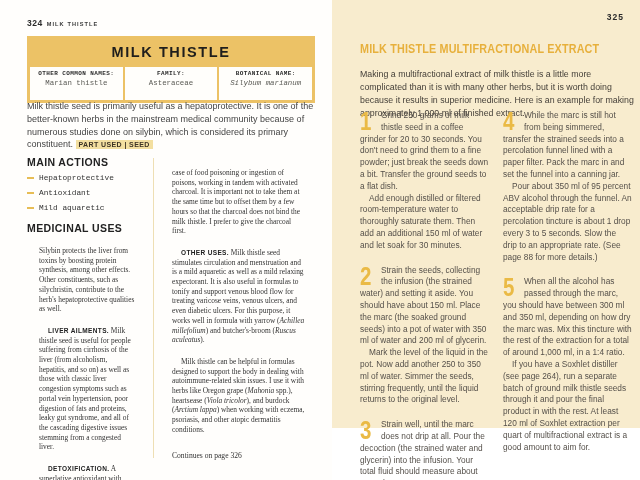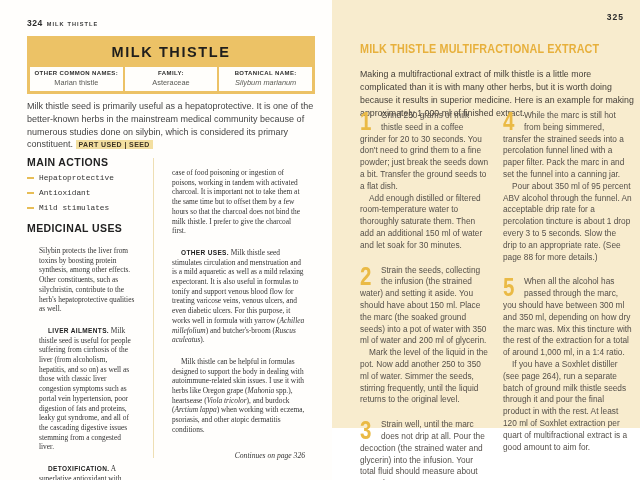--- a/index.html
+++ b/index.html
@@ -15,21 +15,21 @@
   .left-page{position:absolute;left:0;top:0;width:332px;height:480px;background:#fffefc;}
   .lp-header{position:absolute;left:27px;top:12px;color:#2b2b2b;white-space:nowrap;}
   .lp-header .pnum{font-weight:bold;font-size:8.5px;letter-spacing:.5px;}
   .lp-header .rtitle{font-weight:bold;font-size:5.6px;letter-spacing:1.1px;margin-left:4px;color:#3a3a3a;}
 
   .title-box{position:absolute;left:27px;top:36px;width:288px;background:#ecc266;
     box-sizing:border-box;padding:0 3px 3px 3px;}
   .tb-title{height:31px;display:flex;align-items:center;justify-content:center;
     font-weight:bold;font-size:14.5px;letter-spacing:1.6px;color:#1f1e1c;}
   .tb-cells{display:flex;gap:2px;}
-  .tb-cell{flex:1;background:#fffefb;text-align:center;padding:3px 2px 4px 2px;}
+  .tb-cell{flex:1;background:#fffefb;text-align:center;padding:3px 2px 13px 2px;font-family:Liberation Mono, monospace;}
   .tb-label{font-size:6px;font-weight:bold;letter-spacing:.4px;color:#2d2d2d;}
   .tb-value{font-size:7.4px;color:#5a5a55;margin-top:1.5px;}
   .tb-value.it{font-style:italic;}
 
   .lp-intro{position:absolute;left:27px;top:100px;width:290px;
     font-size:9px;line-height:12.8px;color:#454545;}
   .badge{background:#f3dfa0;color:#3d3324;font-weight:bold;font-size:7px;
     letter-spacing:.4px;padding:1px 3px;white-space:nowrap;}
 
   .lp-columns{position:absolute;left:27px;top:156px;width:290px;display:flex;}
@@ -43,21 +43,21 @@
   .actions li{font-family:Liberation Mono, monospace;font-size:7.8px;color:#333;
     margin-bottom:7px;display:flex;align-items:center;}
   .dash{display:inline-block;width:7px;height:2px;background:#e7bd55;margin-right:5px;flex:none;}
 
   .serif p{font-family:"Liberation Serif",serif;font-size:7.4px;line-height:9.7px;
     color:#333;margin:12px;}
   .serif p.indent{text-indent:9px;}
   .seg-head{font-family:"Liberation Sans",sans-serif;font-weight:bold;font-size:6.5px;
     letter-spacing:.35px;color:#222;}
   .seg-i{font-style:italic;}
-  .continues{font-style:italic;text-align:right;margin-top:16px !important;color:#44423e;
+  .continues{text-align:left;margin-top:16px !important;color:#44423e;
     font-size:7.6px !important;}
 
   
   .right-page{position:absolute;left:332px;top:0;width:308px;height:428px;background:#f8ecce;}
   .rp-number{position:absolute;right:16px;top:12px;font-weight:bold;font-size:8.5px;
     letter-spacing:1px;color:#2b2b2b;}
   .rp-title{position:absolute;left:28px;top:41px;width:276px;color:#e7b03c;font-weight:bold;
     font-size:13px;letter-spacing:.2px;white-space:nowrap;transform:scaleX(.83);
     transform-origin:left center;}
   .rp-intro{position:absolute;left:28px;top:68px;width:276px;font-size:8.8px;
@@ -111,21 +111,21 @@
           <li>
               <span class="dash"></span>
               <span>Hepatoprotective</span>
             </li>
           <li>
               <span class="dash"></span>
               <span>Antioxidant</span>
             </li>
           <li>
               <span class="dash"></span>
-              <span>Mild stimulates</span>
+              <span>Mild aquaretic</span>
             </li>
         </ul>
         <div class="col-heading second">MEDICINAL USES</div>
         <p><span>Silybin protects the liver from toxins by boosting protein synthesis, among other effects. Other constituents, such as silychristin, contribute to the herb's hepatoprotective qualities as well.</span></p>
         <p class="indent"><span class="seg-head">LIVER AILMENTS.</span><span> Milk thistle seed is useful for people suffering from cirrhosis of the liver (from alcoholism, hepatitis, and so on) as well as those with classic liver congestion symptoms such as portal vein hypertension, poor digestion of fats and proteins, leaky gut syndrome, and all of the cascading digestive issues stemming from a congested liver.</span></p>
         <p class="indent"><span class="seg-head">DETOXIFICATION.</span><span> A superlative antioxidant with many anticarcinogenic properties, it is useful for people undergoing chemotherapy or subject to other toxins, whether ingested or injected. It can be also be used in the</span></p>
       </div>
       <div class="lp-divider"></div>
       <div class="lp-col2 serif">
         <p><span>case of food poisoning or ingestion of poisons, working in tandem with activated charcoal. It is important not to take them at the same time but to offset them by a few hours so that the charcoal does not bind the milk thistle. I prefer to give the charcoal first.</span></p>

